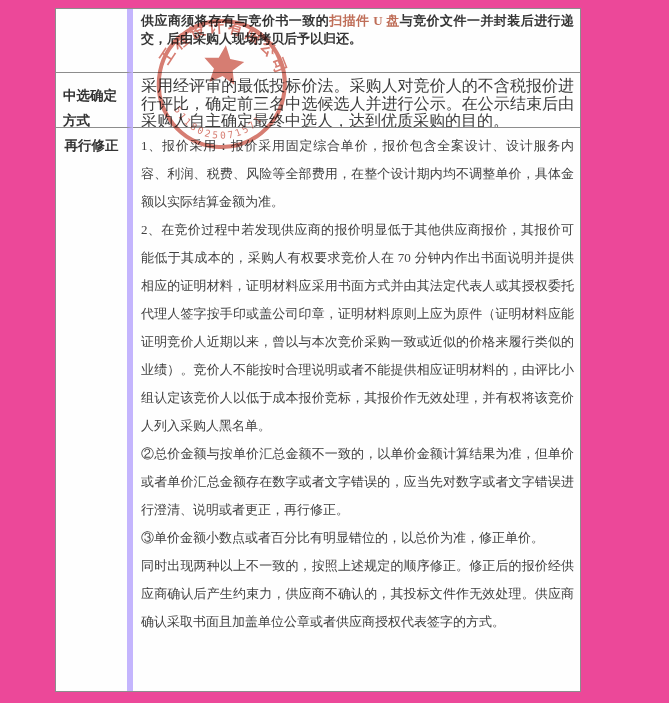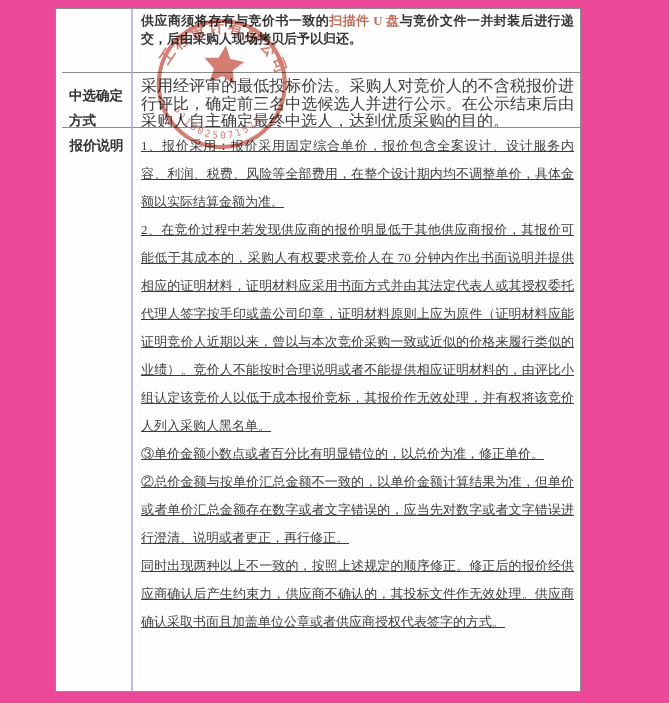--- a/index.html
+++ b/index.html
@@ -10,30 +10,30 @@
     color:#3a3a3a;
   }
   .tbl{
     position:absolute;left:55px;top:8px;width:524px;
     border:1px solid #8d8d8d;
     display:grid;
     grid-template-columns:77px 1fr;
     grid-template-rows:64px 55px 563px;
     background:#fefefe;
   }
-  .hc{border-right:2px solid #c4b5fd;box-sizing:border-box;margin-left:6px;}
+  .hc{border-right:6px solid #c4b5fd;box-sizing:border-box;}
   .hc,.cc{overflow:hidden;box-sizing:border-box;}
   .bb{border-bottom:1px solid #8d8d8d;}
   .cc{padding:3px 6px 0 8px;text-align:justify;}
   .cc p{margin:0;}
   .t1 p{font-size:13px;line-height:18px;font-weight:bold;color:#353535;}
   .red-ink{color:#bf6e58;}
   .t2 p{font-size:16px;line-height:17.5px;color:#3c3c3c;padding-top:1px;}
   .t3 p{font-size:13px;line-height:28px;color:#414141;}
-  .t3{padding-top:4px;text-decoration:underline;}
+  .t3{padding-top:4px;}
   .h2{padding:10px 5px 0 7px;font-size:13.5px;font-weight:bold;line-height:25px;color:#333;}
   .h3{padding-top:9px;text-align:center;font-size:13.5px;font-weight:bold;color:#333;}
   .seal{
     position:absolute;left:150px;top:8px;width:144px;height:148px;
     opacity:0.72;mix-blend-mode:multiply;
     transform:rotate(6deg);
     pointer-events:none;
   }
 </style>
 </head>
@@ -46,26 +46,26 @@
     <div class="hc bb"></div>
     <div class="cc bb t1">
       <p><span>供应商须将存有与竞价书一致的</span><span class="red-ink">扫描件 U 盘</span><span>与竞价文件一并封装后进行递交，后由采购人现场拷贝后予以归还。</span></p>
     </div>
 
     <div class="hc bb h2">中选确定方式</div>
     <div class="cc bb t2">
       <p>采用经评审的最低投标价法。采购人对竞价人的不含税报价进行评比，确定前三名中选候选人并进行公示。在公示结束后由采购人自主确定最终中选人，达到优质采购的目的。</p>
     </div>
 
-    <div class="hc h3">报价说明</div>
+    <div class="hc h3">再行修正</div>
     <div class="cc t3">
       <p>1、报价采用：报价采用固定综合单价，报价包含全案设计、设计服务内容、利润、税费、风险等全部费用，在整个设计期内均不调整单价，具体金额以实际结算金额为准。</p>
       <p>2、在竞价过程中若发现供应商的报价明显低于其他供应商报价，其报价可能低于其成本的，采购人有权要求竞价人在 70 分钟内作出书面说明并提供相应的证明材料，证明材料应采用书面方式并由其法定代表人或其授权委托代理人签字按手印或盖公司印章，证明材料原则上应为原件（证明材料应能证明竞价人近期以来，曾以与本次竞价采购一致或近似的价格来履行类似的业绩）。竞价人不能按时合理说明或者不能提供相应证明材料的，由评比小组认定该竞价人以低于成本报价竞标，其报价作无效处理，并有权将该竞价人列入采购人黑名单。</p>
+      <p>②总价金额与按单价汇总金额不一致的，以单价金额计算结果为准，但单价或者单价汇总金额存在数字或者文字错误的，应当先对数字或者文字错误进行澄清、说明或者更正，再行修正。</p>
       <p>③单价金额小数点或者百分比有明显错位的，以总价为准，修正单价。</p>
-      <p>②总价金额与按单价汇总金额不一致的，以单价金额计算结果为准，但单价或者单价汇总金额存在数字或者文字错误的，应当先对数字或者文字错误进行澄清、说明或者更正，再行修正。</p>
       <p>同时出现两种以上不一致的，按照上述规定的顺序修正。修正后的报价经供应商确认后产生约束力，供应商不确认的，其投标文件作无效处理。供应商确认采取书面且加盖单位公章或者供应商授权代表签字的方式。</p>
     </div>
 
   </div>
 
   <svg class="seal" viewBox="0 0 144 144">
     <defs>
       <path id="arcTop" d="M 14,80 A 58,58 0 0 1 130,80" fill="none"></path>
       <path id="arcBottom" d="M 20,86 A 53,53 0 0 0 124,86" fill="none"></path>
     </defs>

